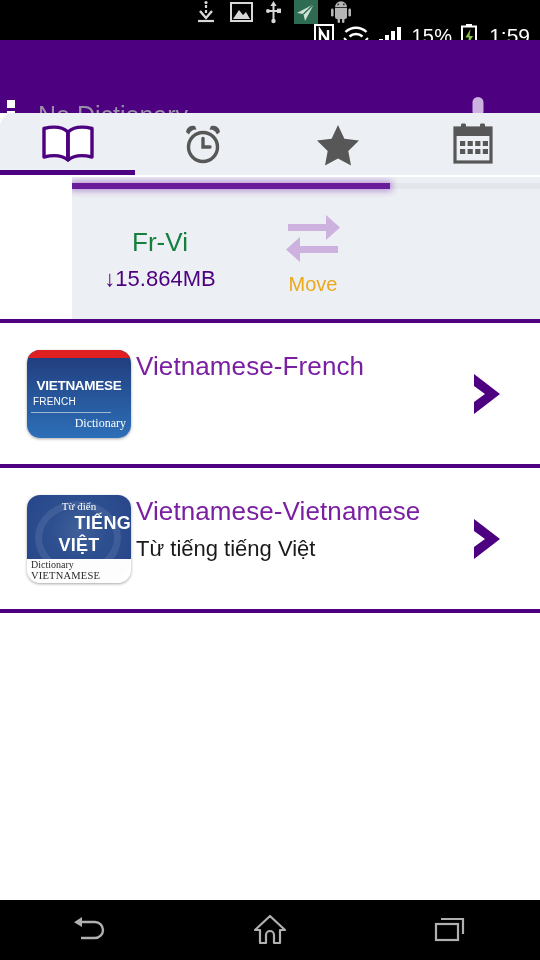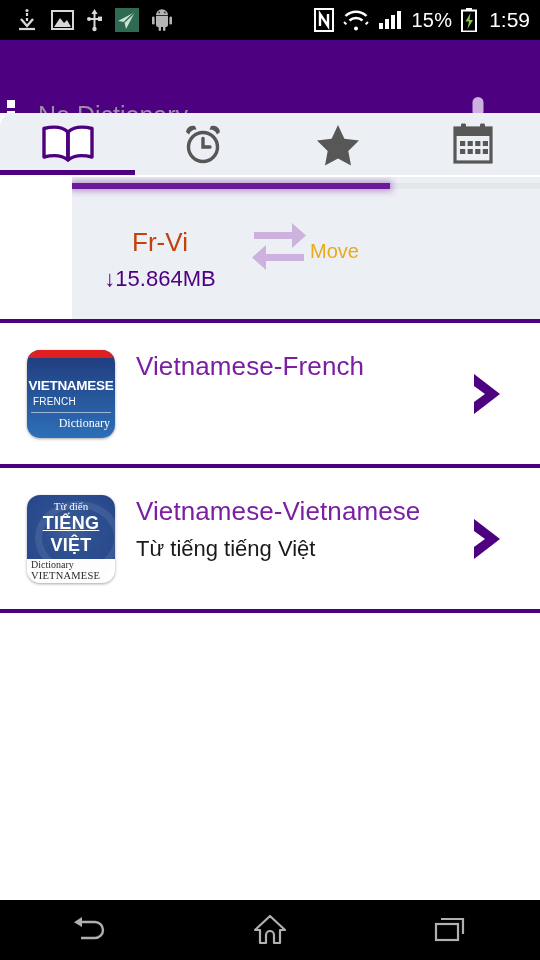--- a/index.html
+++ b/index.html
@@ -9,20 +9,21 @@
     font-family:"Liberation Sans", sans-serif;
     overflow:hidden;
   }
   #screen { position:relative; width:540px; height:960px; background:#fff; }
 
   
   .statusbar{
     position:absolute; left:0; top:0; width:540px; height:40px;
     background:#000; display:flex; align-items:center;
     padding:0 10px 0 16px;
+    flex-direction:column;
   }
   .sb-left{ display:flex; align-items:center; gap:13px; }
   .sb-right{ margin-left:auto; display:flex; align-items:center; gap:9px; }
   .sb-icon{ display:block; }
   .sb-text{ color:#fff; font-size:20px; letter-spacing:.2px; }
   .sb-clock{ color:#fff; font-size:21px; margin-left:3px; }
 
   
   .appbar{
     position:absolute; left:0; top:40px; width:540px; height:73px;
@@ -85,39 +86,39 @@
     position:absolute; left:0; top:0; height:6px; background:#6a1b9a;
     box-shadow:0 0 6px 2px rgba(120,40,170,.45);
   }
   .dl-body{
     position:absolute; left:0; top:12px; width:468px; height:130px;
     display:flex; align-items:flex-start;
   }
   .dl-name-col{
     width:176px; padding-top:38px; text-align:center;
   }
-  .dl-pair{ color:#c2410c; font-size:26px; }
+  .dl-pair{ color:#15803d; font-size:26px; }
   .dl-size{ color:#4d0080; font-size:22px; margin-top:8px; }
   .dl-act{
-    width:130px; padding-top:32px; display:flex; flex-direction:row;
+    width:130px; padding-top:24px; display:flex; flex-direction:column;
     align-items:center; cursor:pointer;
   }
   .dl-act-label{ color:#eba91c; font-size:20px; margin-top:8px; }
   .dl-act.status{ width:150px; }
 
   
   .rule{ position:absolute; left:0; width:540px; height:4px; background:#4d0080; }
 
   
   .dict-row{
     position:absolute; left:0; width:540px; height:141px; background:#fff;
     cursor:pointer;
   }
   .dict-icon{
-    position:absolute; left:27px; top:27px; width:88px; height:88px;
+    position:absolute; left:27px; top:27px; width:104px; height:88px;
     border-radius:13px; overflow:hidden; box-shadow:0 1px 3px rgba(0,0,0,.35);
   }
   .dict-text{ position:absolute; left:136px; top:28px; width:290px; }
   .dict-title{ color:#7b1fa2; font-size:26px; letter-spacing:.1px; }
   .dict-sub{ color:#1a1a1a; font-size:22px; margin-top:9px; }
   .dict-chev{ position:absolute; right:32px; top:48px; width:42px; height:46px; }
 
   
   .ico-vf{ width:100%; height:100%; background:linear-gradient(#203a7a,#2d6fb8); position:relative; }
   .ico-vf .topbar{ position:absolute; left:0; top:0; width:100%; height:8px; background:#e02020; }
@@ -131,22 +132,22 @@
   
   .ico-vv{ width:100%; height:100%; background:#fdfdfd; position:relative;border-radius:26px; }
   .ico-vv .blue{ position:absolute; left:0; top:0; width:100%; height:64px;
     background:radial-gradient(circle at 50% 55%, #3f6099 0%, #2d4f8f 45%, #27468a 100%); overflow:hidden; }
   .ico-vv .blue::after{
     content:""; position:absolute; left:8px; top:6px; width:72px; height:60px;
     border-radius:50%; border:7px solid rgba(255,255,255,.09);
   }
   .ico-vv .t1{ position:absolute; left:0; top:5px; width:100%; text-align:center;
     color:#fff; font-size:11px; font-family:"Liberation Serif", serif; }
-  .ico-vv .t2{ position:absolute; left:0; top:18px; width:100%; text-align:center;
-    color:#fff; font-size:18px; font-weight:bold; letter-spacing:.3px;text-decoration:underline; }
+  .ico-vv .t2{ position:absolute; left:0; top:18px; width:100%; text-align:right;
+    color:#fff; font-size:18px; font-weight:bold; letter-spacing:.3px; }
   .ico-vv .t3{ position:absolute; left:0; top:40px; width:100%; text-align:center;
     color:#fff; font-size:18px; font-weight:bold; letter-spacing:.3px; }
   .ico-vv .b1{ position:absolute; left:4px; top:64px; color:#2b2b2b; font-size:10px;
     font-family:"Liberation Serif", serif; }
   .ico-vv .b2{ position:absolute; left:4px; top:75px; color:#2b2b2b; font-size:10.5px;
     font-family:"Liberation Serif", serif; letter-spacing:.2px; }
 
   
   .navbar{
     position:absolute; left:0; bottom:0; width:540px; height:60px;

